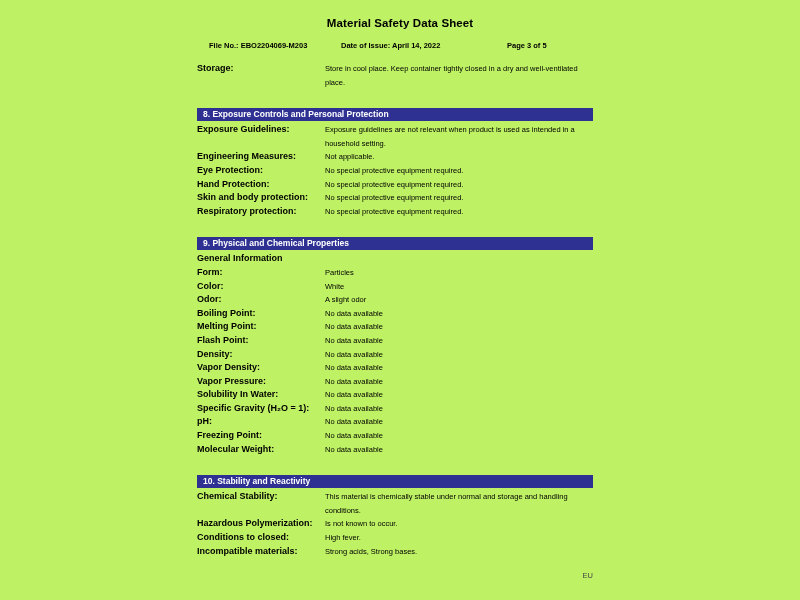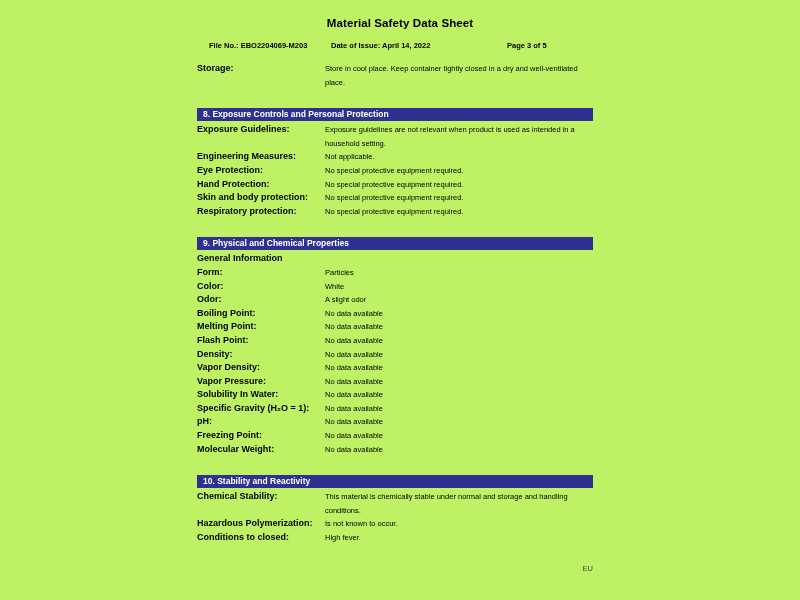--- a/index.html
+++ b/index.html
@@ -15,21 +15,21 @@
   .title {
     position: absolute; top: 17px; left: 0; width: 800px;
     text-align: center; font-size: 11.5px; font-weight: bold;
     letter-spacing: 0.1px;
   }
   .meta {
     position: absolute; top: 41px; left: 197px; width: 396px;
     font-size: 7.5px; font-weight: bold; height: 10px;
   }
   .meta .file { position: absolute; left: 12px; white-space: nowrap; }
-  .meta .date { position: absolute; left: 134px; white-space: nowrap; }
+  .meta .date { position: absolute; left: 144px; white-space: nowrap; }
   .meta .page { position: absolute; left: 310px; white-space: nowrap; }
 
   .content { position: absolute; top: 62px; left: 197px; width: 396px; }
 
   .row { display: flex; align-items: flex-start; }
   .row .label {
     flex: none; width: 128px;
     font-size: 9px; font-weight: bold; line-height: 13.6px;
     white-space: nowrap;
   }
@@ -44,21 +44,21 @@
     color: var(--section-fg, #ffffff);
     font-size: 8.5px; font-weight: bold;
     height: 13px; line-height: 13px;
     padding-left: 6px;
     box-sizing: border-box;
     width: 396px;
   }
   .rows { margin-top: 2px; }
 
   .footer {
-    margin-top: 19px;
+    margin-top: 13px;
     text-align: right;
     font-size: 7.5px;
     color: #444444;
     width: 396px;
   }
 </style>
 </head>
 <body>
 
 <div class="doc">
@@ -180,18 +180,22 @@
               <span class="value">This material is chemically stable under normal and storage and handling conditions.</span>
             </div>
             <div class="row">
               <span class="label">Hazardous Polymerization:</span>
               <span class="value">Is not known to occur.</span>
             </div>
             <div class="row">
               <span class="label">Conditions to closed:</span>
               <span class="value">High fever.</span>
             </div>
+            <div class="row">
+              <span class="label">Incompatible materials:</span>
+              <span class="value">Strong acids, Strong bases.</span>
+            </div>
           </div>
         </section>
       </div>
     <div class="footer">EU</div>
   </div>
 </div>
 
 </body></html>

